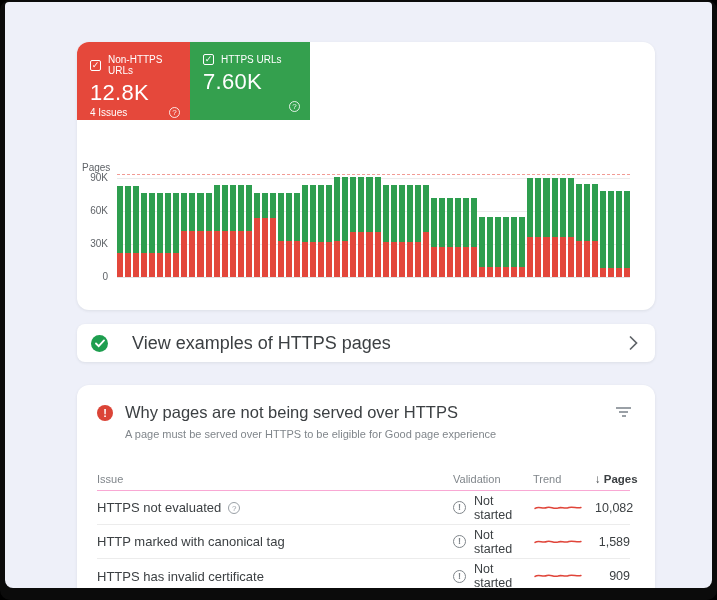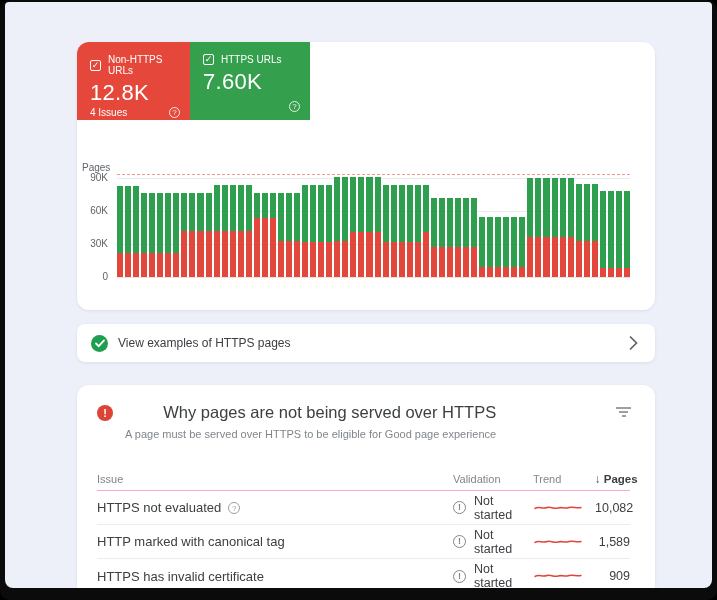--- a/index.html
+++ b/index.html
@@ -46,32 +46,32 @@
   .seg-green { position:absolute; left:0; right:0; }
   .xlabels { position:absolute; left:40px; top:241px; width:513px; height:16px; }
   .xlab { position:absolute; transform:translateX(-50%); font-size:10px; color:#5f6368;
           white-space:nowrap; }
 
   
   .panel-view { margin-top:14px; height:38px; border-radius:8px; display:flex;
                 align-items:center; padding:0 17px 0 14px; cursor:pointer; }
   .check-circle { width:17px; height:17px; border-radius:50%; background:#1e9e4f;
                   display:flex; align-items:center; justify-content:center; flex-shrink:0; }
-  .view-label { font-size:12px; color:#3c4043; margin-left:10px;text-align:right; }
+  .view-label { font-size:18px; color:#3c4043; margin-left:24px;text-align:right; }
   .chevron { margin-left:auto; display:flex; }
 
   
   .panel-issues { margin-top:23px; height:203px; border-radius:12px 12px 0 0;
                   overflow:hidden; }
   .issues-header { display:flex; padding:18px 24px 0 20px; }
   .err-icon { width:16px; height:16px; border-radius:50%; background:#db4437; color:#fff;
               font-size:11px; font-weight:bold; text-align:center; line-height:16px;
               flex-shrink:0; margin-top:2px; }
   .issues-titles { margin-left:12px; }
-  .issues-title { font-size:16.5px; color:#3c4043;text-align:right; }
+  .issues-title { font-size:16.5px; color:#3c4043; }
   .issues-sub { font-size:11px; color:#80868b; margin-top:6px; }
   .filter-icon { margin-left:auto; margin-top:4px; cursor:pointer; width:15px; }
   .filter-icon span { display:block; height:1.5px; background:#9aa0a6; margin:0 auto 2.5px; }
   .filter-icon .f1 { width:15px; } .filter-icon .f2 { width:9px; } .filter-icon .f3 { width:4px; }
 
   .tbl { margin-top:27px; }
   .trow { display:grid; grid-template-columns:356px 80px 62px 1fr;
           align-items:center; margin:0 25px 0 20px; }
   .trow.head { height:24px; border-bottom:1px solid #f9a8d4; }
   .trow.body { height:34px; border-bottom:1px solid #ececec; cursor:pointer; }

